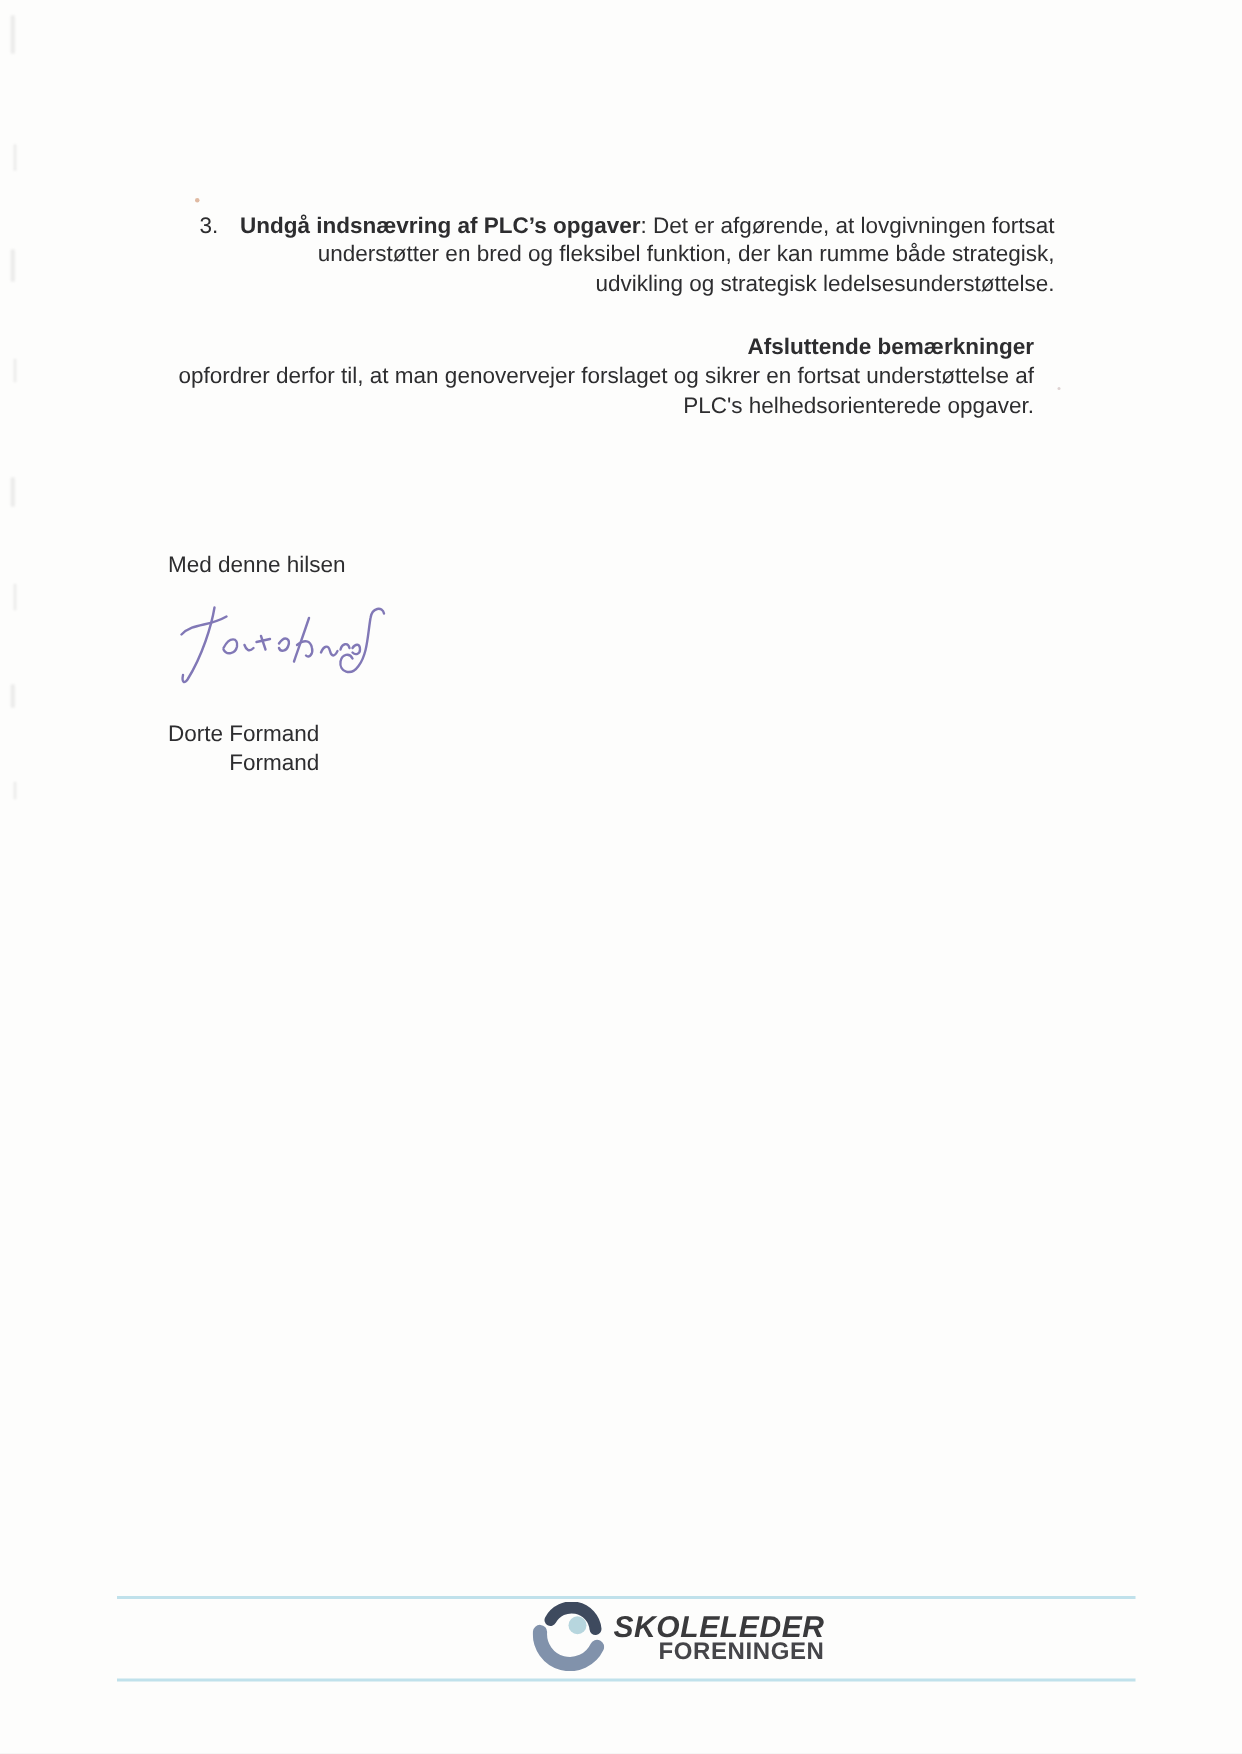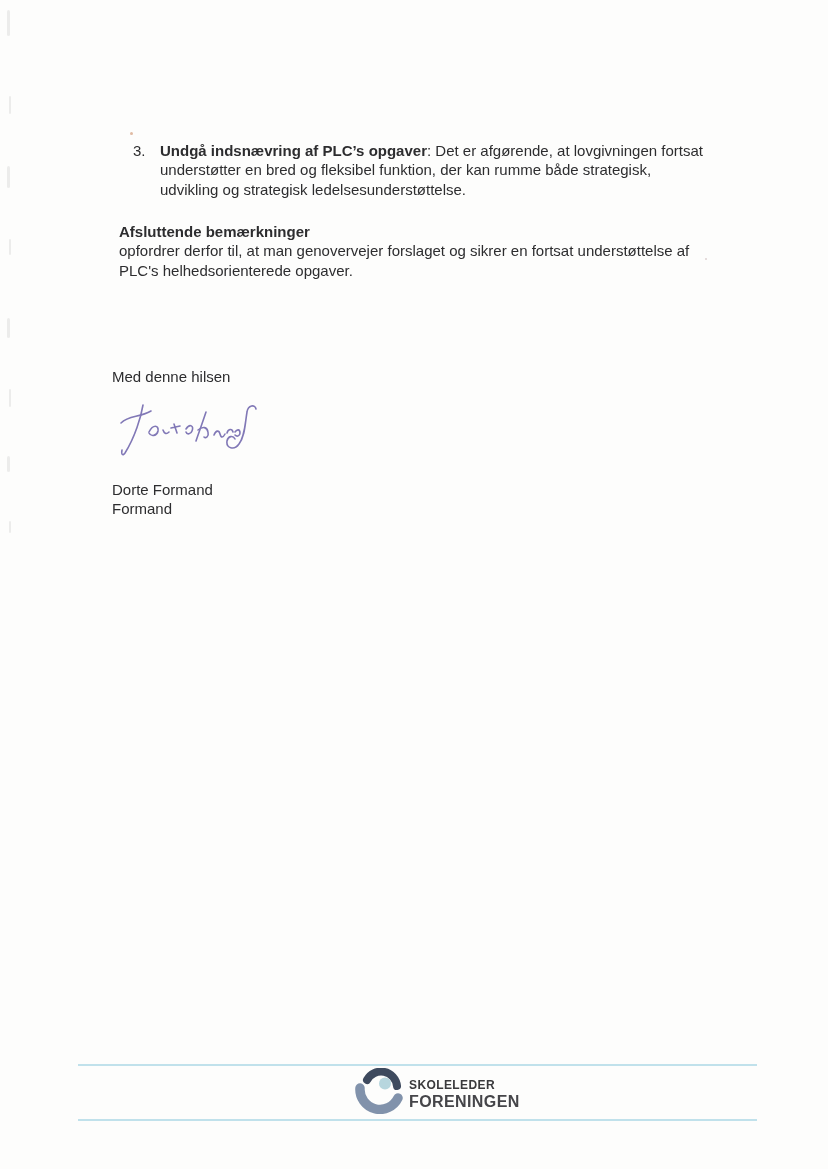--- a/index.html
+++ b/index.html
@@ -8,39 +8,39 @@
     --logo-text:#3a3a3c; --signature-ink:#7066ad;
   }
   html,body{margin:0;padding:0;}
   body{background:#e9e9e9;font-family:"Liberation Sans", sans-serif;}
   .page{
     position:relative; width:828px; height:1169px; margin:0 auto;
     background:var(--page-bg); overflow:hidden;
     color:var(--text); font-size:15px; line-height:19.3px;
   }
   .abs{position:absolute;}
-  .nowrap{white-space:nowrap;}
+  .nowrap{white-space:nowrap;text-align:right;}
   .bold{font-weight:700;}
   
   .list-number{left:133px; top:141px;}
   .list-text{left:160px; top:141px;}
   
   .closing{left:119px; top:222px;}
   .closing .heading{font-weight:700;}
   
   .salutation{left:112px; top:367px;}
   .signature{left:113px; top:399px; width:160px; height:68px;}
   .name-block{left:112px; top:480px;}
   
   .rule{left:78px; width:679px; height:2px; background:var(--footer-rule); opacity:.85;}
   .rule-top{top:1064px;}
   .rule-bottom{top:1119px;}
   .logo-mark{left:355px; top:1068px; width:48px; height:46px;}
   .logo-text{left:409px; top:1077px; color:var(--logo-text);}
-  .logo-text .l1{font-weight:700; font-size:12px; letter-spacing:.4px; line-height:16px;}
+  .logo-text .l1{font-weight:700; font-size:20px; letter-spacing:.4px; line-height:16px;font-style:italic;}
   .logo-text .l2{font-weight:600; font-size:16px; letter-spacing:.4px; line-height:16px; margin-top:1px; color:#454549;}
   
   .smudge{position:absolute; background:#8a8a8a; opacity:.14; border-radius:2px; filter:blur(.6px);}
   .speck{position:absolute; border-radius:50%;}
 </style>
 </head>
 <body>
 
 <div class="page">
 

